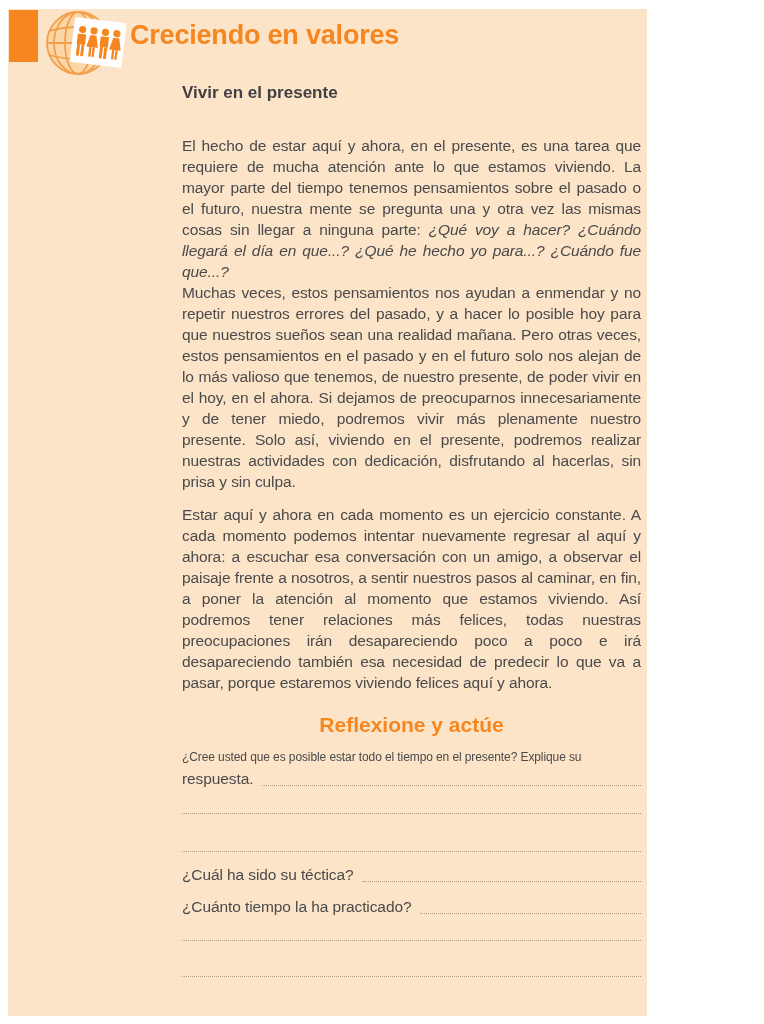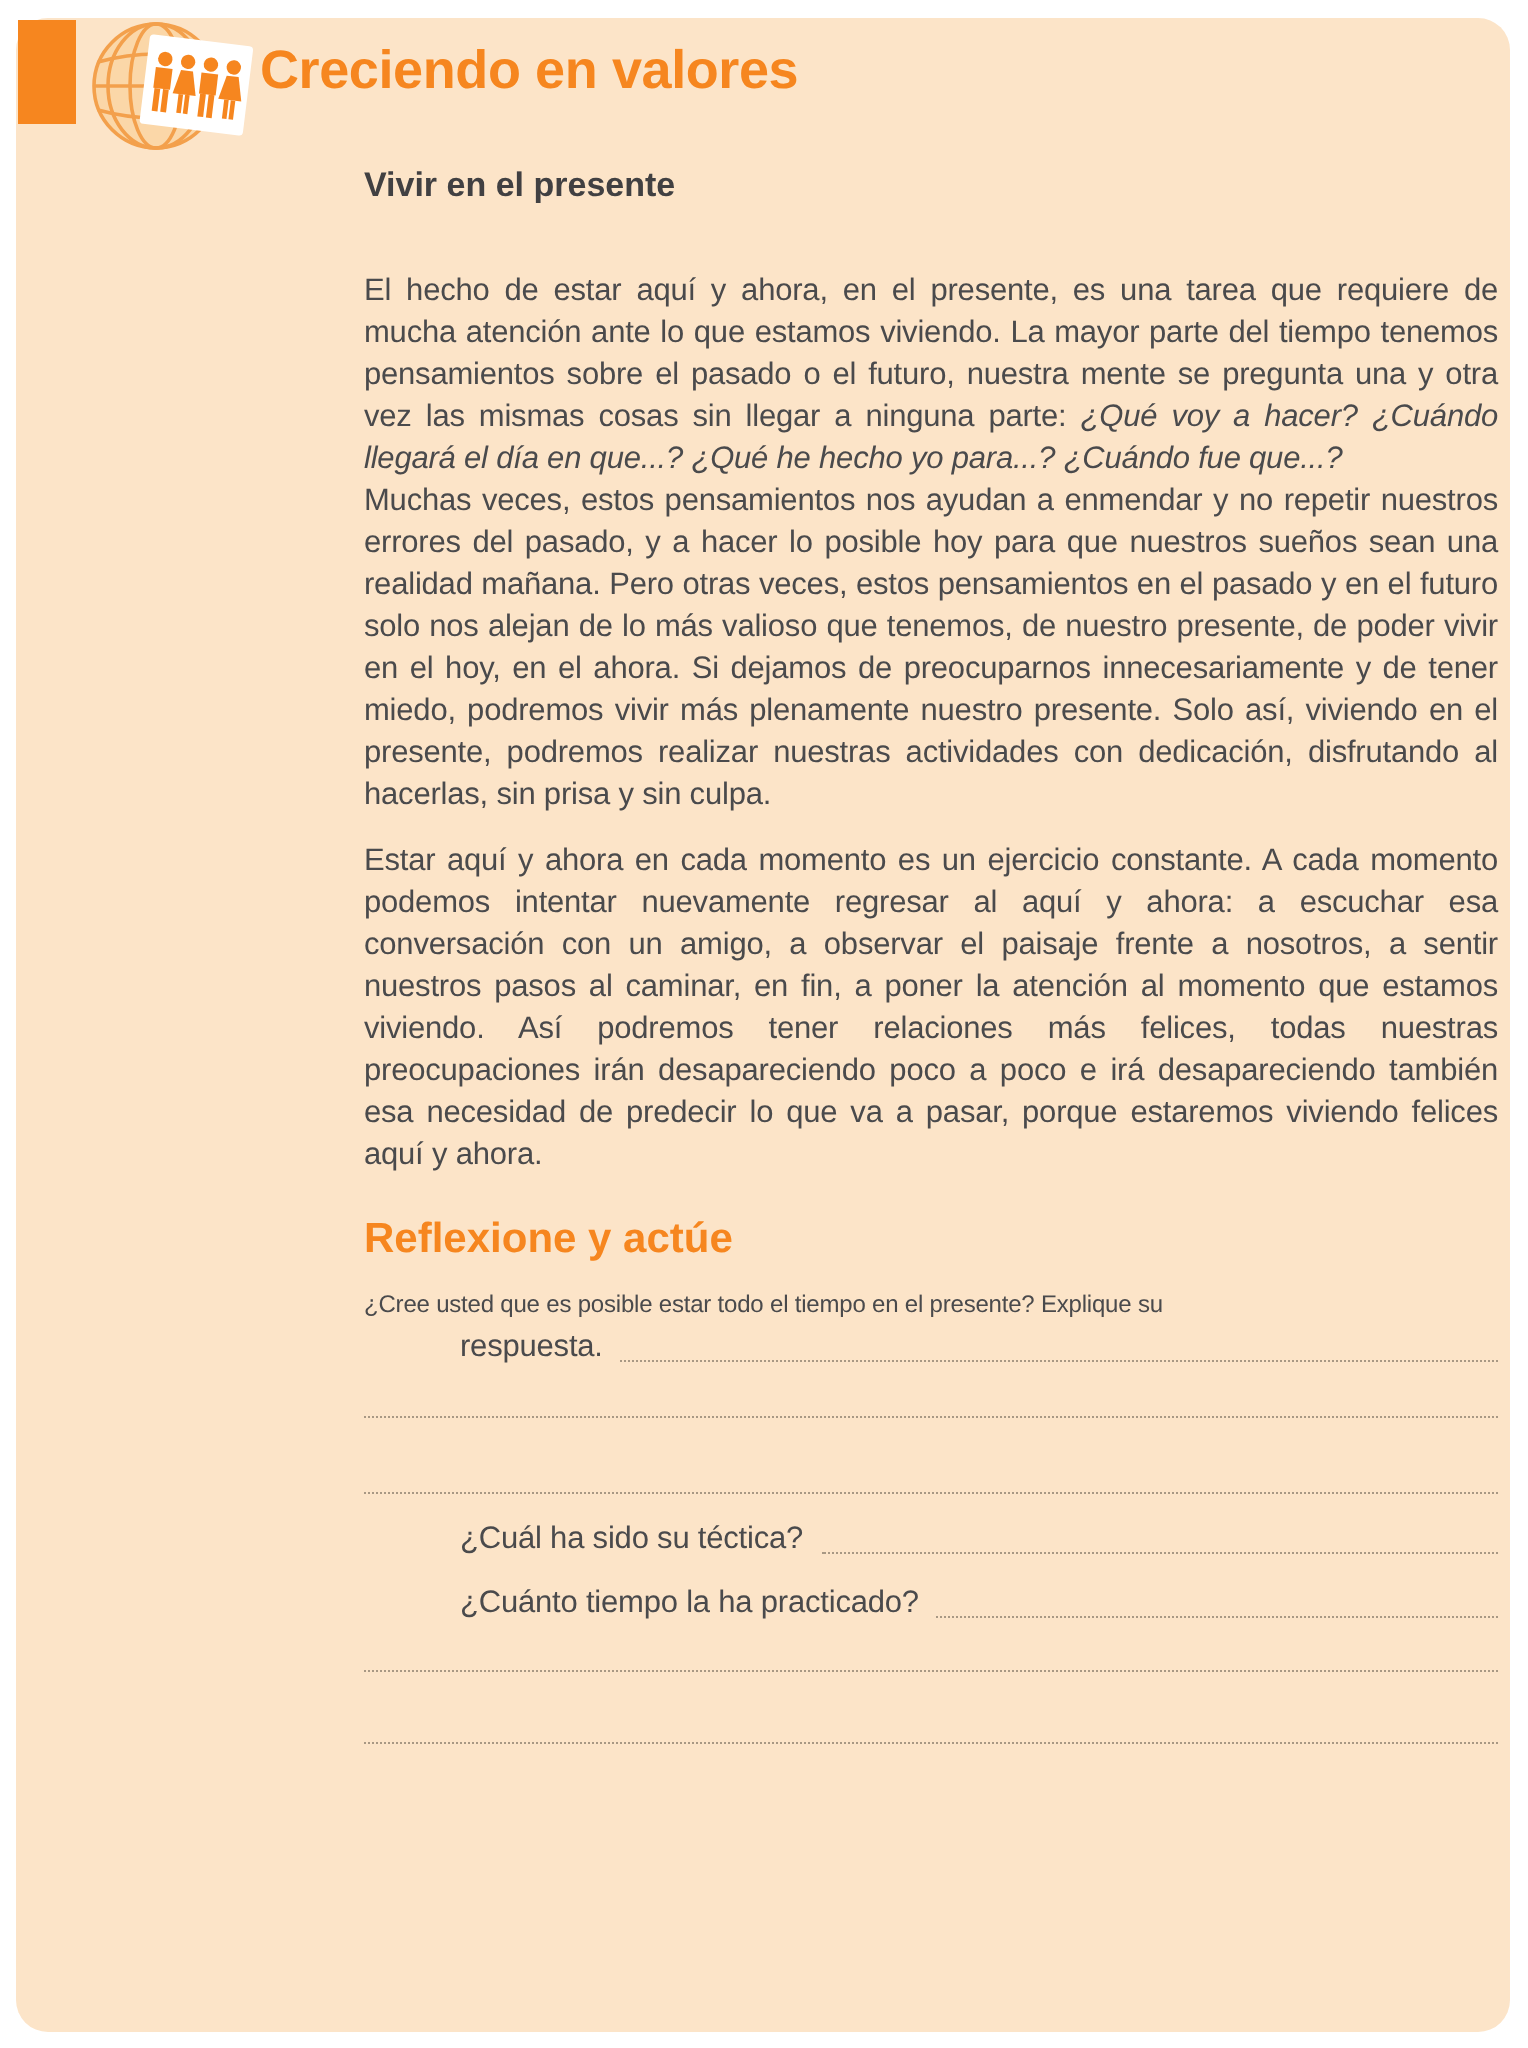--- a/index.html
+++ b/index.html
@@ -3,22 +3,22 @@
 <meta charset="utf-8">
 <style>
   html,body{margin:0;padding:0;}
   body{
     width:764px;height:1024px;position:relative;overflow:hidden;
     background:#ffffff;
     font-family:"Liberation Sans", sans-serif;
     -webkit-font-smoothing:antialiased;
   }
   .panel{
-    position:absolute;left:8px;top:9px;width:747px;height:1007px;
-    background:#fce4c8;box-sizing:border-box;border-radius:16px;
+    position:absolute;left:8px;top:9px;width:639px;height:1007px;
+    background:#fce4c8;box-sizing:border-box;
   }
   
   .header{position:relative;height:62px;}
   .accent-block{position:absolute;left:1px;top:1px;width:29px;height:52px;background:#f6861f;}
   .icon-wrap{position:absolute;left:28px;top:-3px;width:96px;height:72px;}
   .header-title{
     position:absolute;left:122px;top:11px;margin:0;
     font-size:27px;font-weight:bold;color:#f6861f;letter-spacing:-0.2px;white-space:nowrap;
   }
   
@@ -27,26 +27,26 @@
     margin:9px 0 0 0;font-size:17px;line-height:26px;font-weight:bold;color:#414042;
   }
   p.body{
     margin:0;font-size:15.5px;line-height:21px;text-align:justify;letter-spacing:-0.1px;
   }
   p.body.p1{margin-top:29px;}
   p.body.p2{}
   p.body.p3{margin-top:12px;}
   p.body em{font-style:italic;}
   .section-title{
-    margin:19px 0 0 0;font-size:21px;line-height:26px;font-weight:bold;color:#f6861f;
+    margin:19px 0 0 0;font-size:21px;line-height:26px;font-weight:bold;color:#f6861f;text-align:center;
   }
   .q-block{margin-top:9px;}
   .q-line{margin:0;font-size:12px;line-height:21px;text-align:justify;letter-spacing:-0.1px;}
   .qrow{display:flex;font-size:15.5px;line-height:21px;letter-spacing:-0.1px;}
-  .qrow .q-label{white-space:nowrap;margin-left:48px;}
+  .qrow .q-label{white-space:nowrap;}
   .dotline{
     flex:1;margin-left:9px;margin-bottom:3px;
     border-bottom:1px dotted #a89884;
   }
   .answer-line{border-bottom:1px dotted #a89884;}
   .answer-line.h24{height:24px;}
   .answer-line.h37{height:37px;}
   .answer-line.h23{height:23px;}
   .answer-line.h35{height:35px;}
   p.body.p4{margin-top:17px;}

